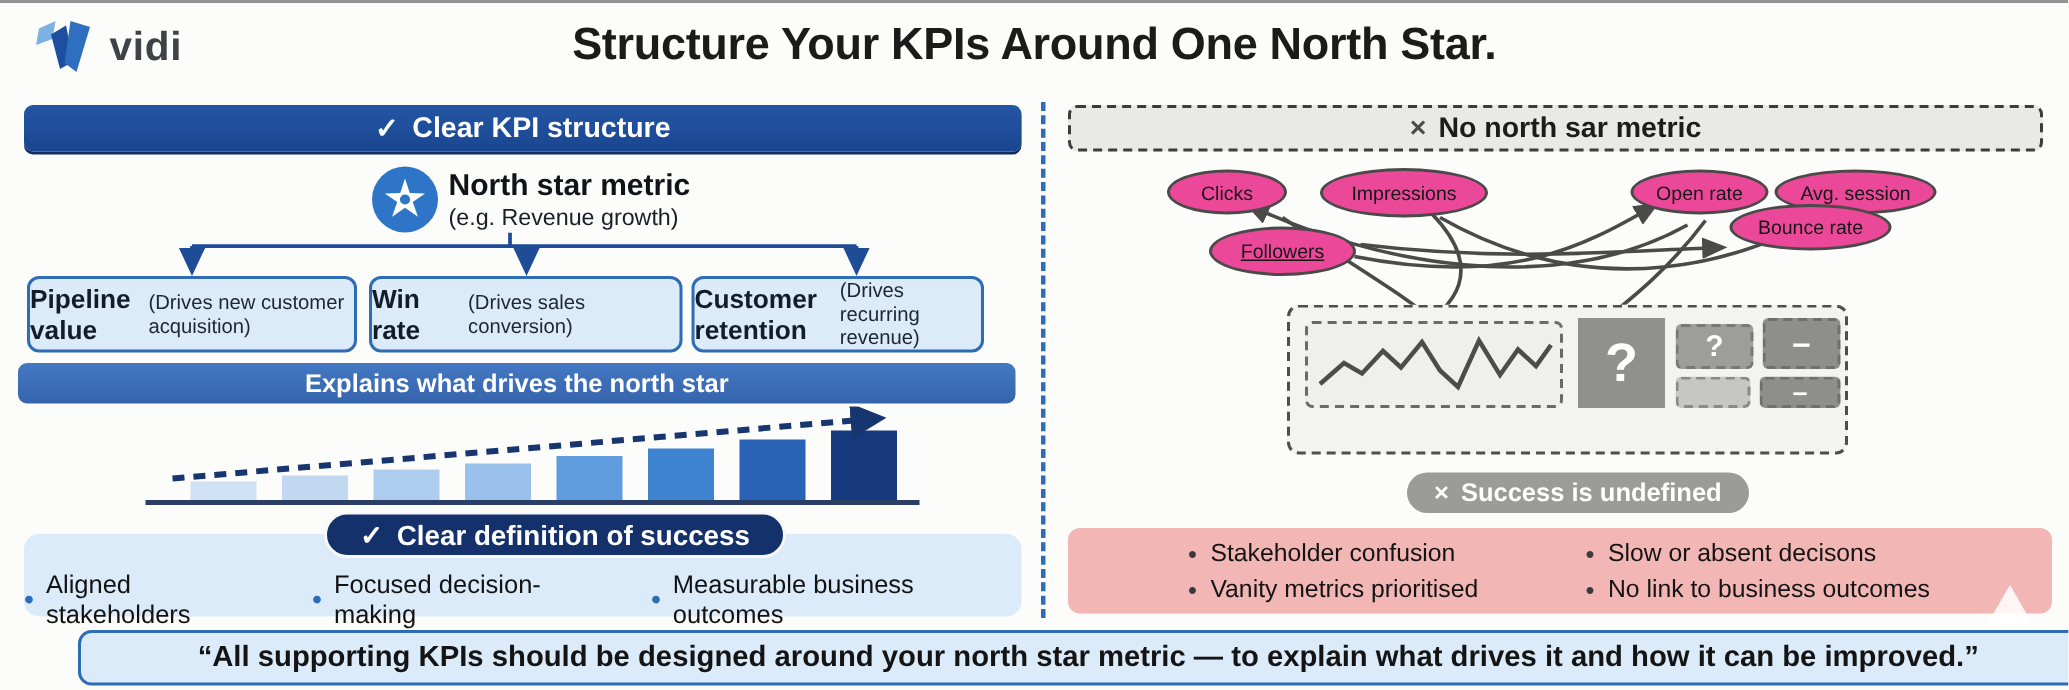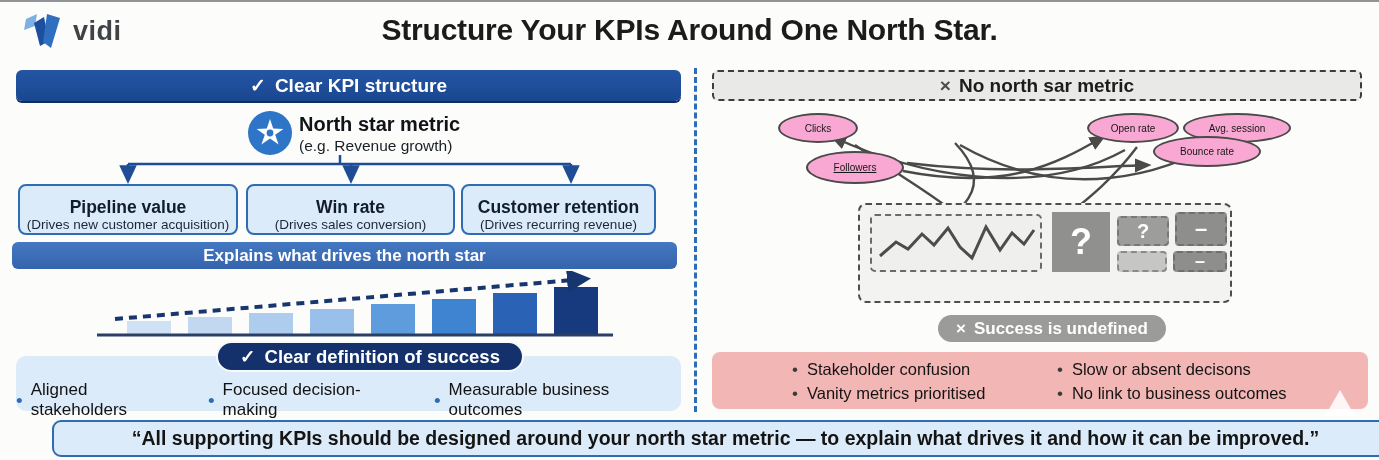--- a/index.html
+++ b/index.html
@@ -13,41 +13,41 @@
   .page-title{position:absolute;left:50%;top:13px;transform:translateX(-50%);font-size:30px;font-weight:700;color:#1b1b1b;white-space:nowrap;letter-spacing:-.2px;}
 
   
   .lp-header{position:absolute;left:16px;top:70px;width:665px;height:31px;background:linear-gradient(#2456a4,#1a4690);border-radius:6px;box-shadow:0 2px 0 #102d66;display:flex;align-items:center;justify-content:center;gap:9px;color:#fff;font-size:19px;font-weight:700;}
   .star-badge{position:absolute;left:247px;top:110px;width:46px;height:46px;}
   .ns-text{position:absolute;left:299px;top:113px;line-height:1.1;}
   .ns-title{font-size:20px;font-weight:700;color:#101418;}
   .ns-sub{font-size:15.5px;color:#1a1f26;margin-top:2px;}
   .connector{position:absolute;left:100px;top:155px;}
 
-  .kpi{position:absolute;top:184px;height:51px;background:#dcebf9;border:2.5px solid #2e6cb5;border-radius:8px;display:flex;flex-direction:column;align-items:center;justify-content:flex-end;line-height:1.15;box-sizing:border-box;}
+  .kpi{position:absolute;top:184px;height:51px;background:#dcebf9;border:2.5px solid #2e6cb5;border-radius:8px;display:flex;flex-direction:row;align-items:center;justify-content:flex-start;line-height:1.15;box-sizing:border-box;}
   .kpi-t{font-size:17.5px;font-weight:700;color:#121c2b;}
   .kpi-s{font-size:13.5px;color:#1c2636;}
   .kpi0{left:18px;width:220px;} .kpi1{left:246px;width:209px;} .kpi2{left:461px;width:195px;}
 
   .explains{position:absolute;left:12px;top:242px;width:665px;height:27px;background:linear-gradient(#4478c2,#3564ac);border-radius:6px;display:flex;align-items:center;justify-content:center;color:#fff;font-size:17px;font-weight:700;}
   .chart{position:absolute;left:85px;top:271px;}
 
   .lb-rect{position:absolute;left:16px;top:356px;width:665px;height:55px;background:#dcebf9;border-radius:10px;}
   .success-pill{position:absolute;left:216px;top:341px;height:31px;padding:0 22px;background:#14316b;border:2px solid #f6f8fa;border-radius:19px;display:flex;align-items:center;justify-content:center;gap:9px;color:#fff;font-size:18.5px;font-weight:700;box-sizing:border-box;}
   .lp-bullets{position:absolute;left:16px;top:380px;width:665px;display:flex;justify-content:center;gap:24px;}
   .bullet{display:flex;align-items:center;gap:8px;font-size:17px;color:#121212;}
   .dot{color:#2e6cb5;font-size:19px;line-height:1;}
 
   .divider{position:absolute;left:694px;top:68px;height:344px;border-left:3.5px dashed #2e6cb5;}
 
   
   .rp-header{position:absolute;left:712px;top:70px;width:650px;height:31px;background:#e9e9e7;border:2.5px dashed #3c3c3a;border-radius:6px;display:flex;align-items:center;justify-content:center;gap:8px;font-size:19px;font-weight:700;color:#1c1c1c;box-sizing:border-box;}
   .rp-x{color:#4c4c4a;font-weight:700;}
   .tangle{position:absolute;left:705px;top:105px;z-index:1;}
-  .bubble{position:absolute;background:#f9a8d4;border:2px solid #4a4a48;border-radius:50%;display:flex;align-items:center;justify-content:center;font-size:10px;color:#161616;z-index:2;box-sizing:border-box;}
+  .bubble{position:absolute;background:#ec4899;border:2px solid #4a4a48;border-radius:50%;display:flex;align-items:center;justify-content:center;font-size:13px;color:#161616;z-index:2;box-sizing:border-box;}
   .bb0{left:778px;top:113px;width:80px;height:30px;}
   .bb1{left:880px;top:112px;width:112px;height:33px;}
   .bb2{left:1087px;top:113px;width:92px;height:30px;}
   .bb3{left:1183px;top:113px;width:108px;height:30px;}
   .bb4{left:806px;top:151px;width:98px;height:33px;text-decoration:underline;}
   .bb5{left:1153px;top:136px;width:108px;height:31px;}
 
   .nosignal{position:absolute;left:858px;top:203px;width:374px;height:100px;border:2.5px dashed #4e4e4c;border-radius:8px;background:#f3f3f1;box-sizing:border-box;z-index:3;}
   .zz-box{position:absolute;left:10px;top:9px;width:172px;height:58px;border:2px dashed #6a6a68;border-radius:5px;background:#eff0ee;box-sizing:border-box;}
   .bigq{position:absolute;left:192px;top:7px;width:58px;height:60px;background:#90908e;display:flex;align-items:center;justify-content:center;color:#fff;font-size:36px;font-weight:700;}
@@ -186,20 +186,21 @@
       <path d="M198,66 C300,86 350,60 398,32" marker-end="url(#ag)"></path>
       <path d="M255,40 C360,100 460,70 518,34" marker-end="url(#ag)"></path>
       <path d="M202,58 C302,70 380,62 443,60" marker-end="url(#ag)"></path>
       <path d="M250,38 C300,90 240,115 204,138" marker-end="url(#ag)"></path>
       <path d="M150,40 C230,95 272,112 264,140" marker-end="url(#ag)"></path>
       <path d="M432,42 C392,95 352,113 332,138" marker-end="url(#ag)"></path>
     </g>
   </svg>
 
   <div class="bubble bb0">Clicks</div>
+  <div class="bubble bb1">Impressions</div>
   <div class="bubble bb2">Open rate</div>
   <div class="bubble bb3">Avg. session</div>
   <div class="bubble bb4">Followers</div>
   <div class="bubble bb5">Bounce rate</div>
 
   <div class="nosignal">
     <div class="zz-box">
       <svg width="168" height="54" viewBox="0 0 168 54">
         <polyline points="8,40 24,26 36,33 50,18 62,29 76,12 88,31 100,42 114,11 128,34 140,17 152,28 162,14" fill="none" stroke="#4c4c4a" stroke-width="3"></polyline>
       </svg>

